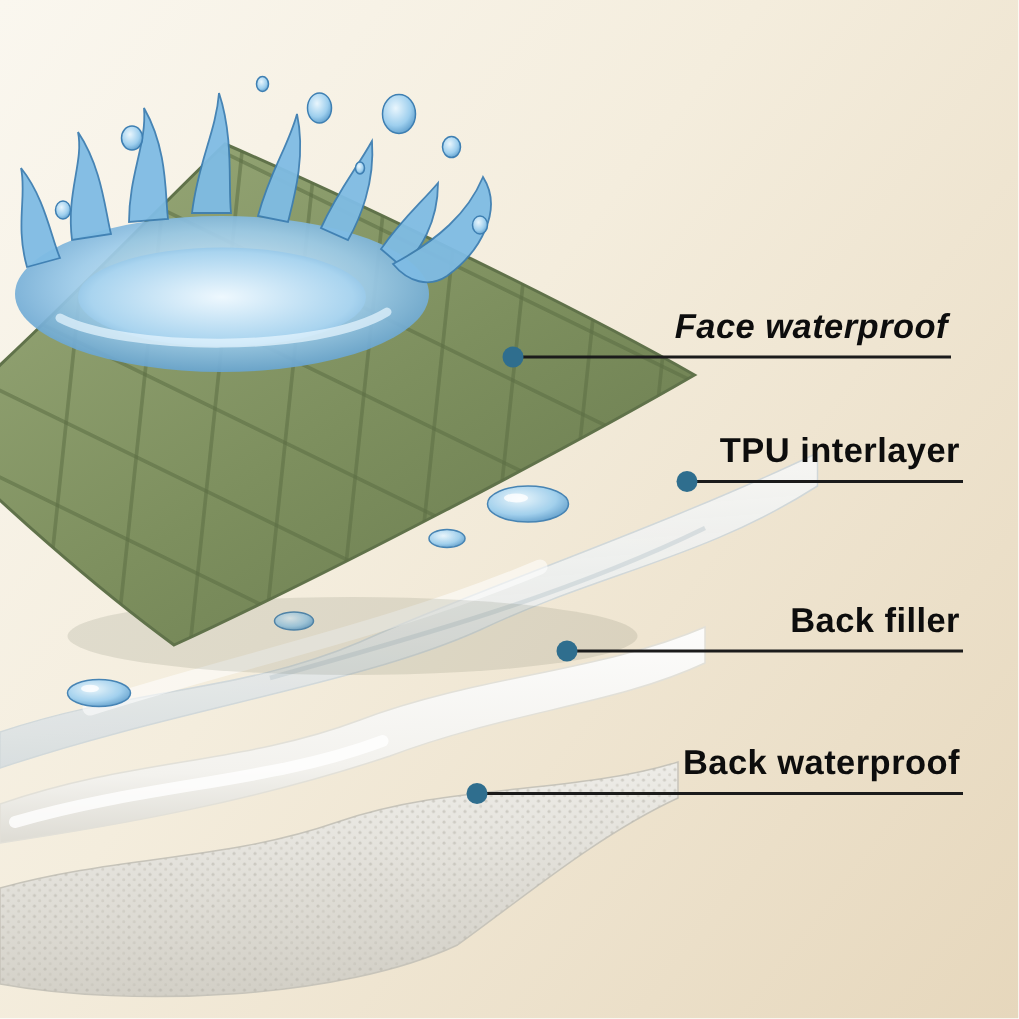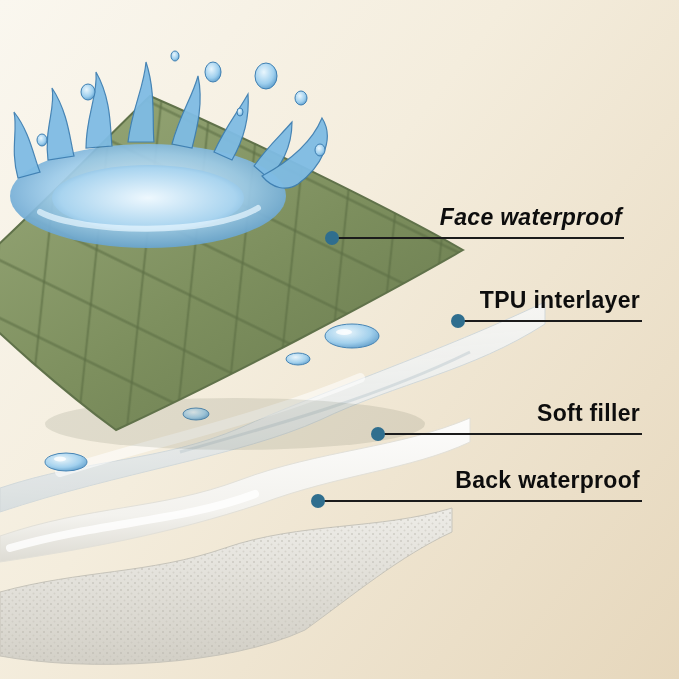--- a/index.html
+++ b/index.html
@@ -130,33 +130,33 @@
         <ellipse cx="301" cy="98" rx="6" ry="7"></ellipse>
         <ellipse cx="88" cy="92" rx="7" ry="8"></ellipse>
         <ellipse cx="42" cy="140" rx="5" ry="6"></ellipse>
         <ellipse cx="320" cy="150" rx="5" ry="6"></ellipse>
         <ellipse cx="175" cy="56" rx="4" ry="5"></ellipse>
         <ellipse cx="240" cy="112" rx="3" ry="4"></ellipse>
       </g>
     </g>
   </svg>
 
-  <div class="callout" style="left:332px;top:237px;width:292px;font-style:italic;">
+  <div class="callout" style="left:342px;top:237px;width:292px;font-style:italic;">
     <span class="dot"></span>
     <span class="lbl">Face waterproof</span>
   </div>
 
   <div class="callout" style="left:458px;top:320px;width:184px;">
     <span class="dot"></span>
     <span class="lbl">TPU interlayer</span>
   </div>
 
   <div class="callout" style="left:378px;top:433px;width:264px;">
     <span class="dot"></span>
-    <span class="lbl">Soft filler</span>
+    <span class="lbl">Back filler</span>
   </div>
 
-  <div class="callout" style="left:318px;top:500px;width:324px;">
+  <div class="callout" style="left:318px;top:528px;width:324px;">
     <span class="dot"></span>
     <span class="lbl">Back waterproof</span>
   </div>
 
 </div>
 
 </body></html>

